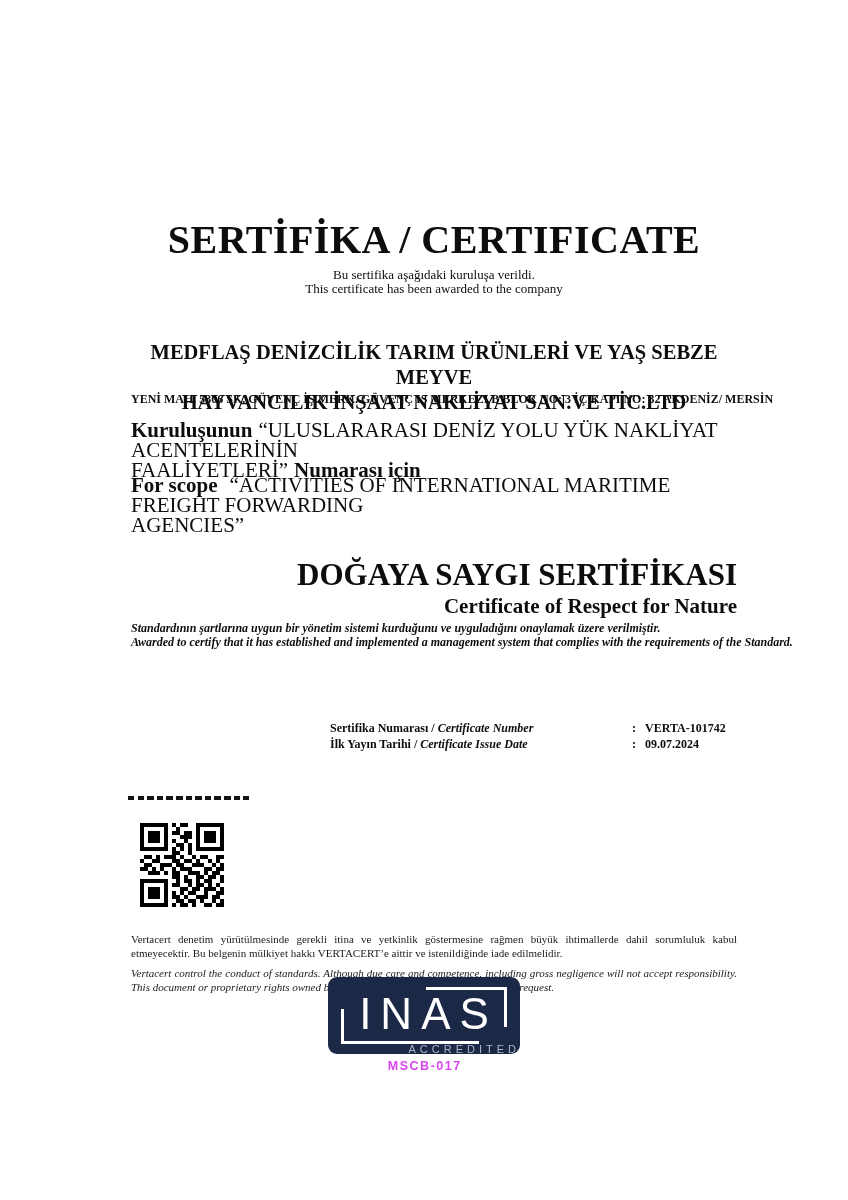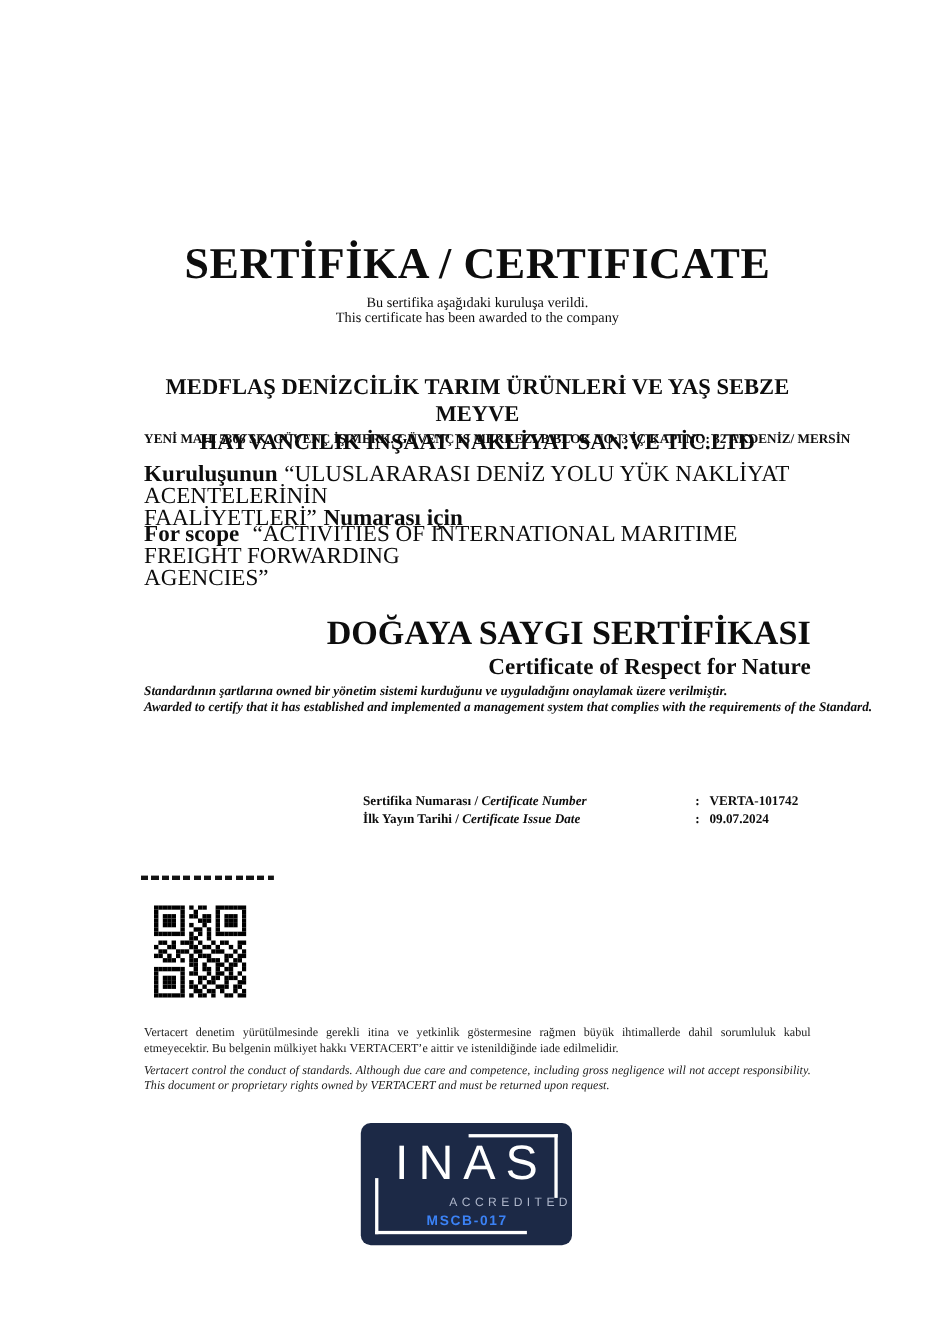--- a/index.html
+++ b/index.html
@@ -33,32 +33,32 @@
 
   .dash-line { position: absolute; left: 128px; top: 766px; width: 121px; height: 3.5px;
     background: repeating-linear-gradient(90deg, #141414 0px, #141414 6.5px, transparent 6.5px, transparent 9.6px); }
 
   .qr { position: absolute; left: 140px; top: 793px; width: 84px; height: 84px; }
 
   .disclaimer { font-size: 11px; line-height: 13.8px; text-align: justify; color: #1a1a1a; }
   .disclaimer-tr { top: 903px; }
   .disclaimer-en { top: 937px; font-style: italic; }
 
-  .inas-logo { position: absolute; left: 328px; top: 991px; width: 192px; height: 111px;
+  .inas-logo { position: absolute; left: 328px; top: 947px; width: 192px; height: 77px;
     background: #1c2946; border-radius: 9px; font-family: "Liberation Sans", sans-serif; color: #ffffff; }
   .bracket-tr { position: absolute; top: 10px; right: 13px; width: 42%; height: 52%;
     border-top: 3px solid #ffffff; border-right: 3px solid #ffffff; }
   .bracket-bl { position: absolute; bottom: 10px; left: 13px; width: 72%; height: 46%;
     border-bottom: 3px solid #ffffff; border-left: 3px solid #ffffff; }
   .inas-name { position: absolute; top: 12px; left: 0; right: 0; text-align: center;
     font-size: 44px; font-weight: normal; letter-spacing: 9px; text-indent: 9px; }
   .inas-accredited { position: absolute; top: 66px; left: 0; right: 0; text-align: right;
     font-size: 11px; letter-spacing: 4px; text-indent: 4px; color: #aeb6ca; }
   .inas-code { position: absolute; top: 82px; left: 0; right: 0; text-align: center;
-    font-size: 12.5px; font-weight: bold; letter-spacing: 1.5px; text-indent: 1.5px; color: #3b82f6; }
+    font-size: 12.5px; font-weight: bold; letter-spacing: 1.5px; text-indent: 1.5px; color: #d946ef; }
 </style>
 </head>
 <body>
 
 <div class="page">
 
   <div class="content title">SERTİFİKA / CERTIFICATE</div>
 
   <div class="content subtitle">
     <div>Bu sertifika aşağıdaki kuruluşa verildi.</div>
@@ -79,21 +79,21 @@
 
   <div class="content scope scope-en">
     <div><b>For scope</b><span class="gap-sm"></span><span class="gap-sm"></span><span>“ACTIVITIES OF INTERNATIONAL MARITIME FREIGHT FORWARDING</span></div>
     <div><span>AGENCIES”</span></div>
   </div>
 
   <div class="content award-tr">DOĞAYA SAYGI SERTİFİKASI</div>
   <div class="content award-en">Certificate of Respect for Nature</div>
 
   <div class="content statement">
-    <div>Standardının şartlarına owned bir yönetim sistemi kurduğunu ve uyguladığını onaylamak üzere verilmiştir.</div>
+    <div>Standardının şartlarına uygun bir yönetim sistemi kurduğunu ve uyguladığını onaylamak üzere verilmiştir.</div>
     <div>Awarded to certify that it has established and implemented a management system that complies with the requirements of the Standard.</div>
   </div>
 
   <div class="content details">
     <div class="detail-row">
       <span class="detail-label"><span>Sertifika Numarası /</span> <span class="lbl-en">Certificate Number</span></span>
       <span class="detail-colon">:</span>
       <span class="detail-value">VERTA-101742</span>
     </div>
     <div class="detail-row">

